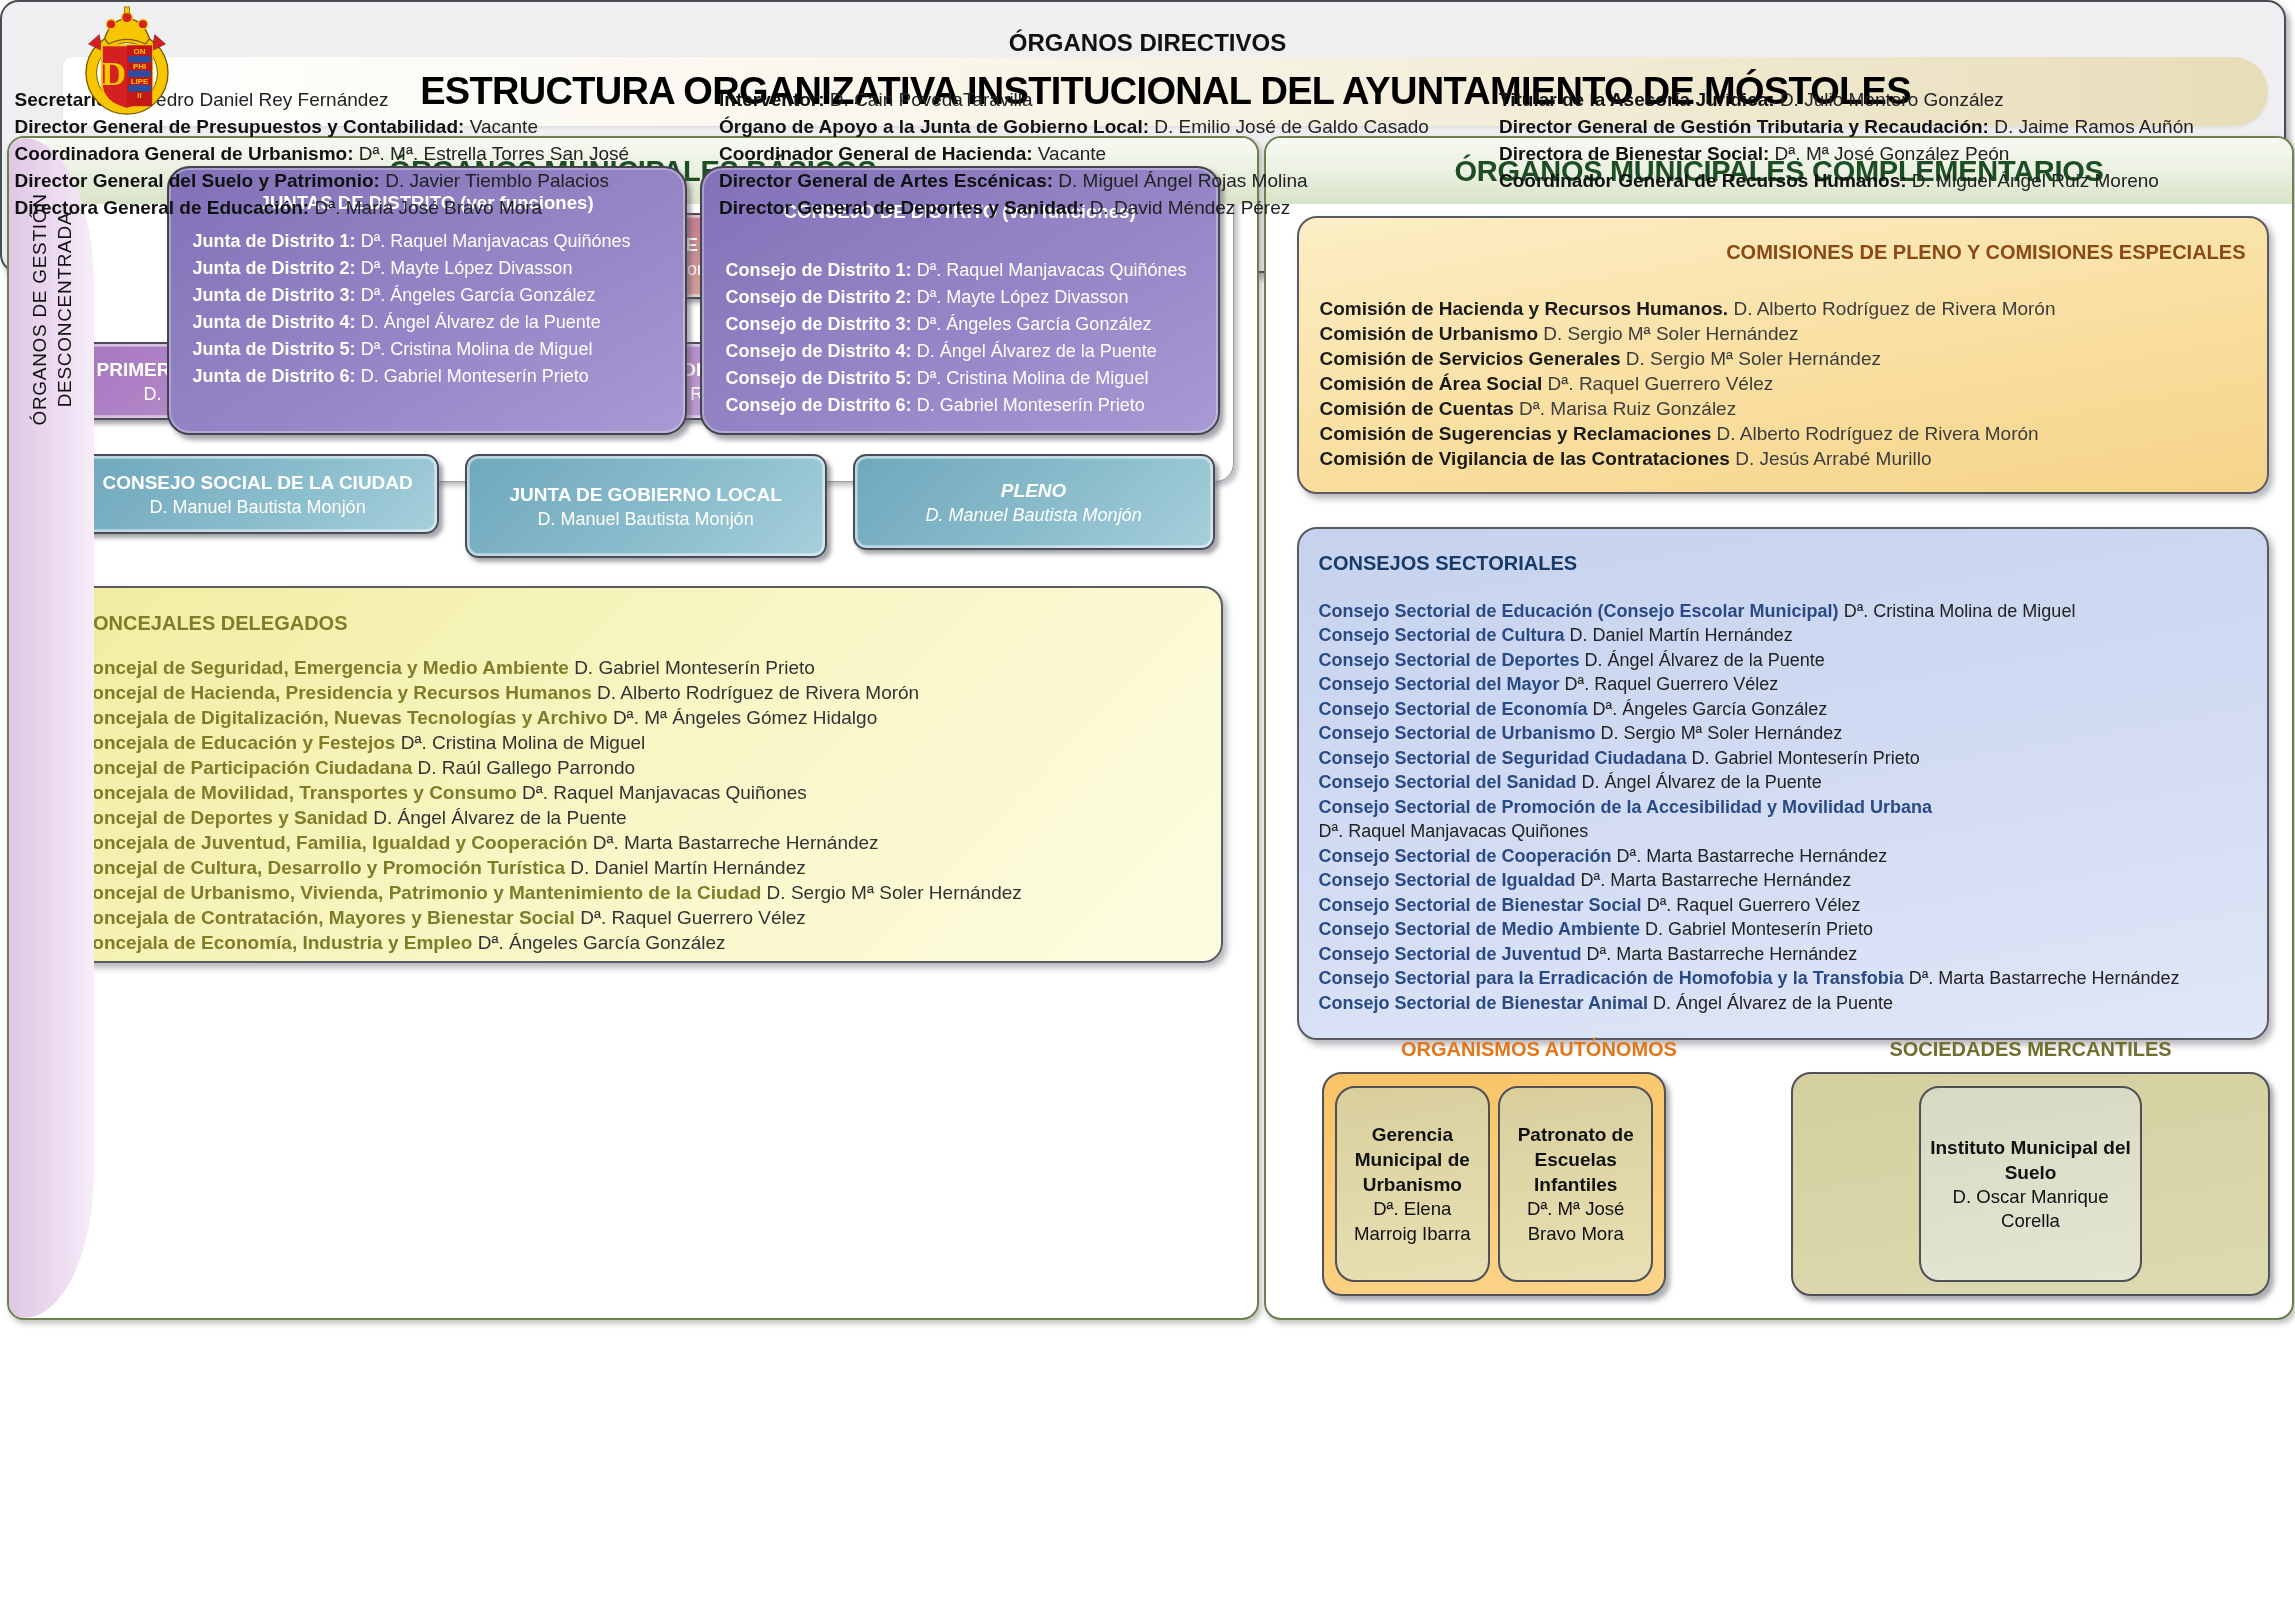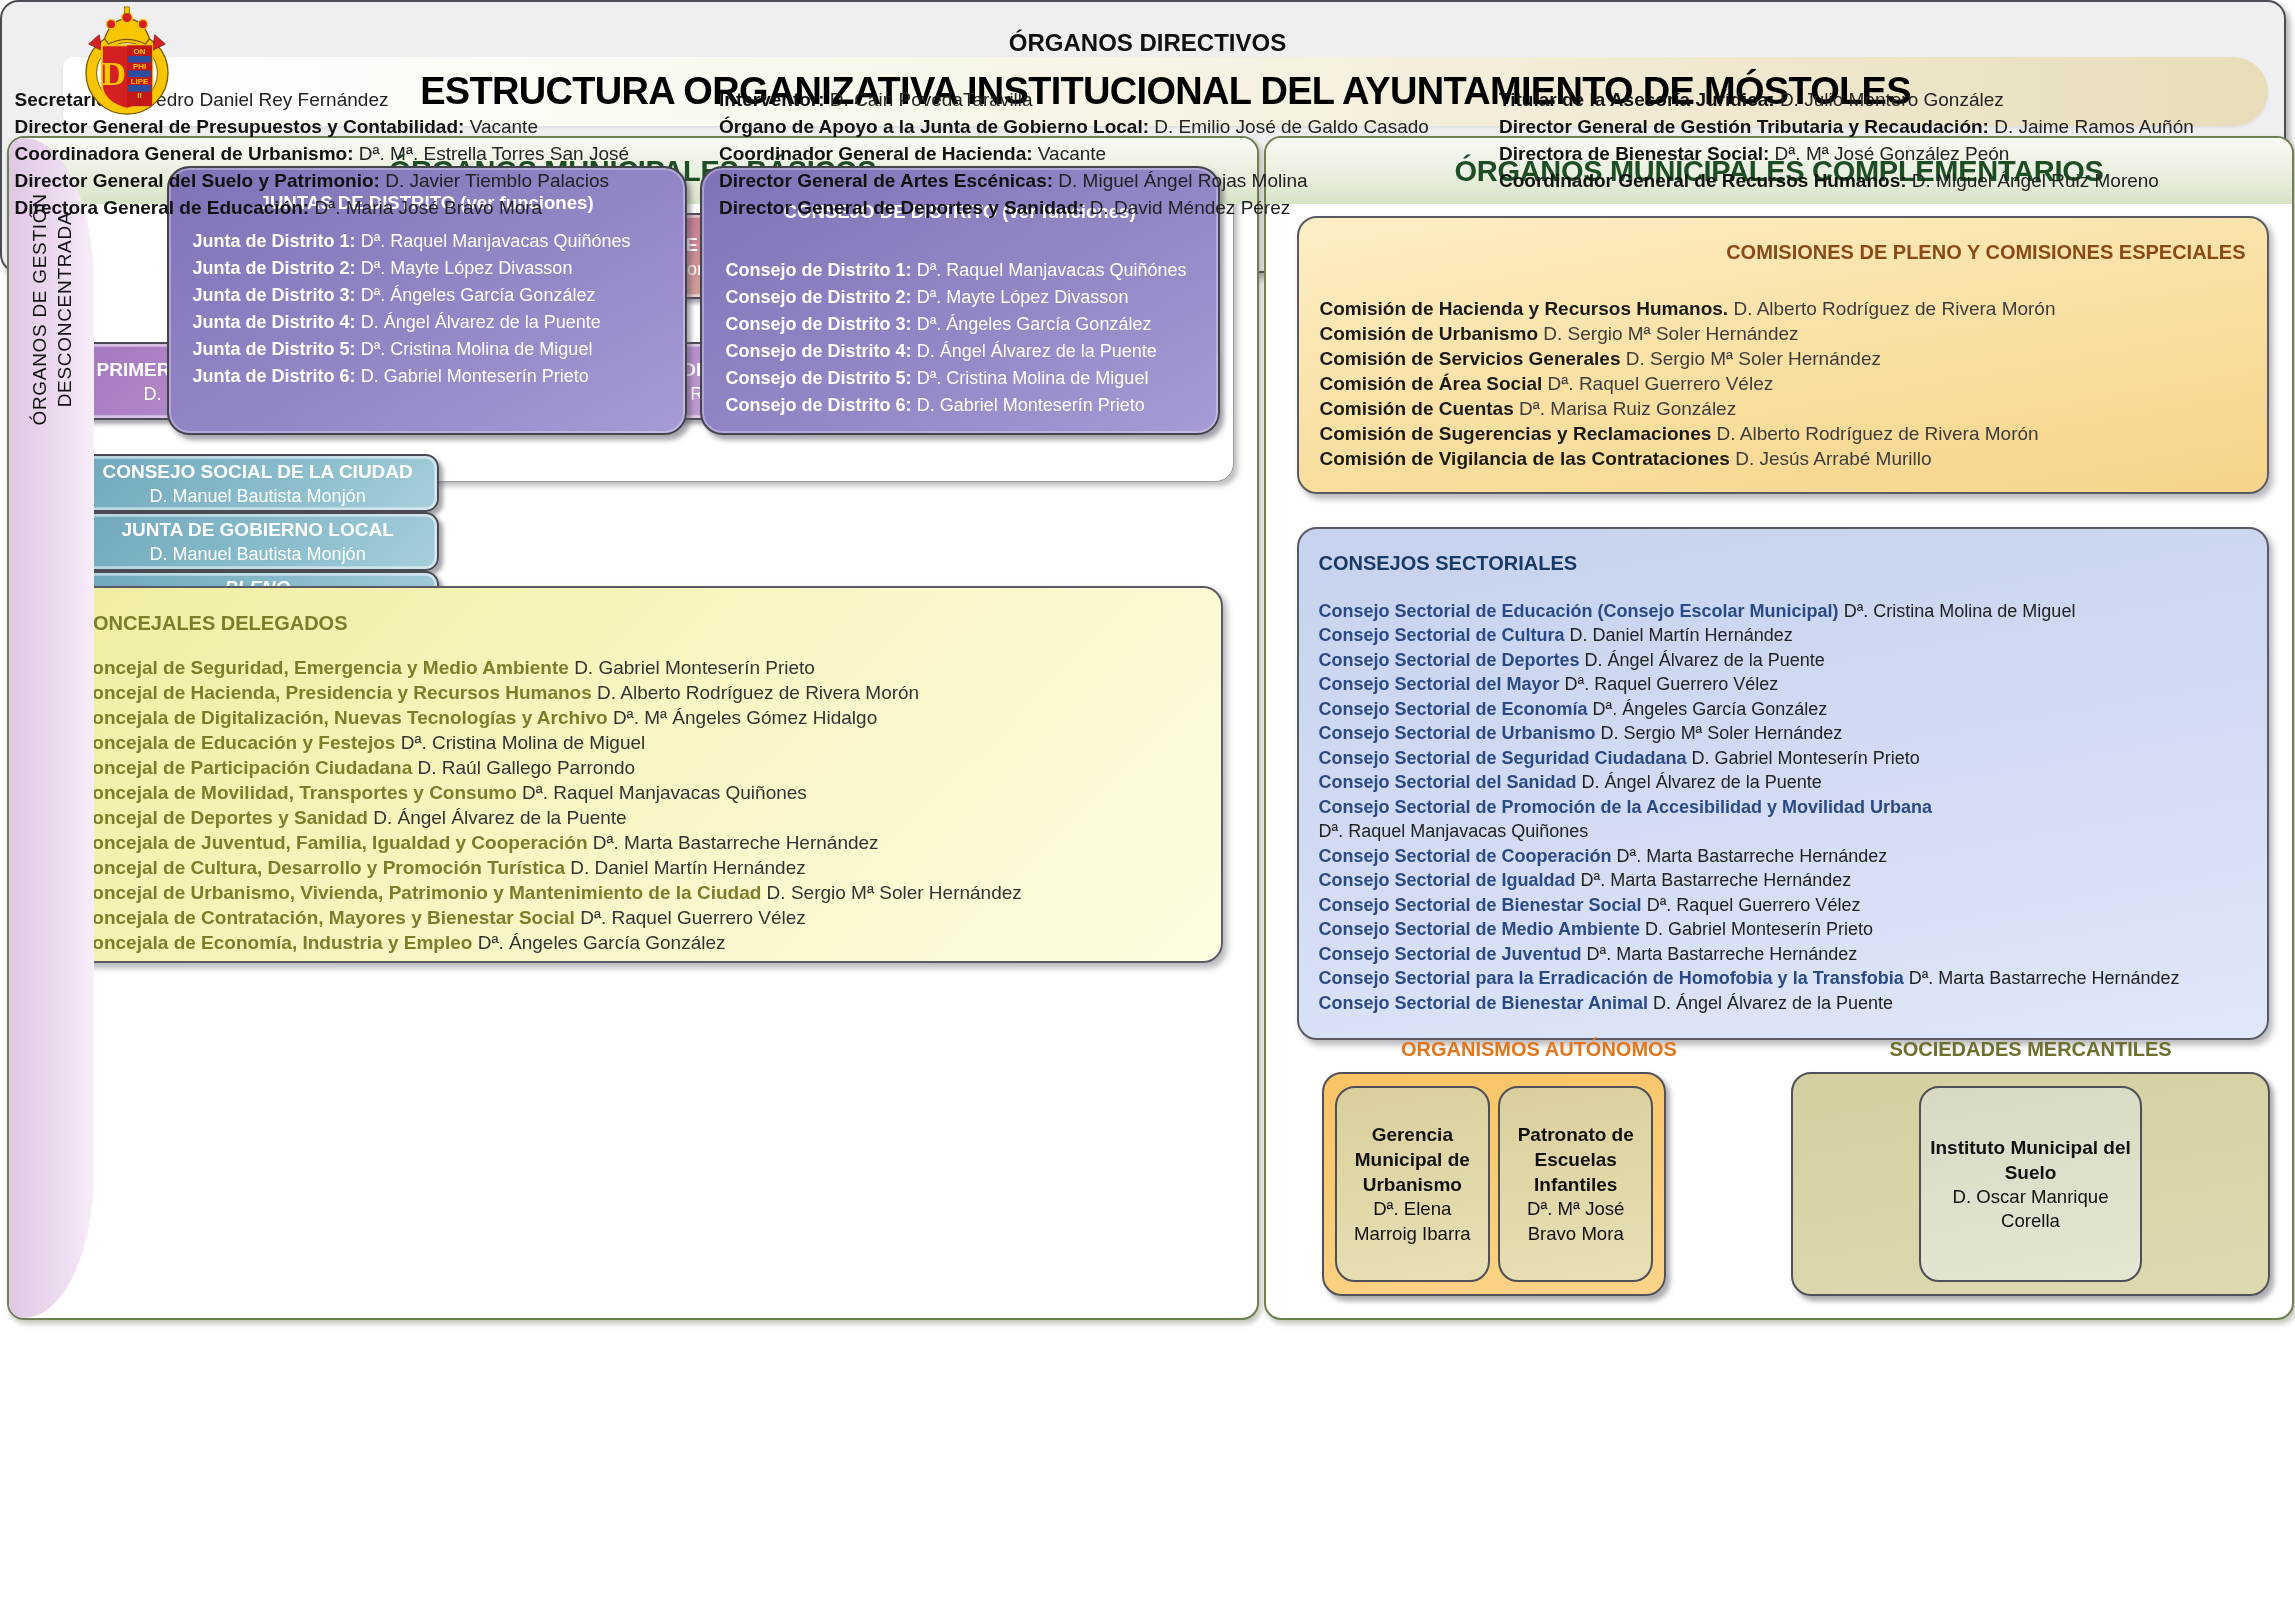--- a/index.html
+++ b/index.html
@@ -165,21 +165,21 @@
       <div class="node g-purple" style="height:78px;">
         <div class="bt">SEGUNDA TENENCIA DE ALCALDIA</div>
         <div class="bn">D. Alberto Rodríguez de Rivera Morón</div>
       </div>
       <div class="node g-purple" style="height:78px;">
         <div class="bt">TERCERA TENENCIA DE ALCALDIA</div>
         <div class="bn">Dª. Ángeles García González</div>
       </div>
     </div>
 
-  <div class="node-row" style="left:68px;top:316px;width:1138px;height:80px;flex-direction:column;">
+  <div class="node-row" style="left:68px;top:316px;width:1138px;height:80px;">
 
   <div class="node g-teal" style="height:80px;">
         <div class="bt">CONSEJO SOCIAL DE LA CIUDAD</div>
         <div class="bn">D. Manuel Bautista Monjón</div>
       </div>
       <div class="node g-teal" style="height:104px;">
         <div class="bt">JUNTA DE GOBIERNO LOCAL</div>
         <div class="bn">D. Manuel Bautista Monjón</div>
       </div>
       <div class="node g-teal" style="height:96px;font-style:italic;">

